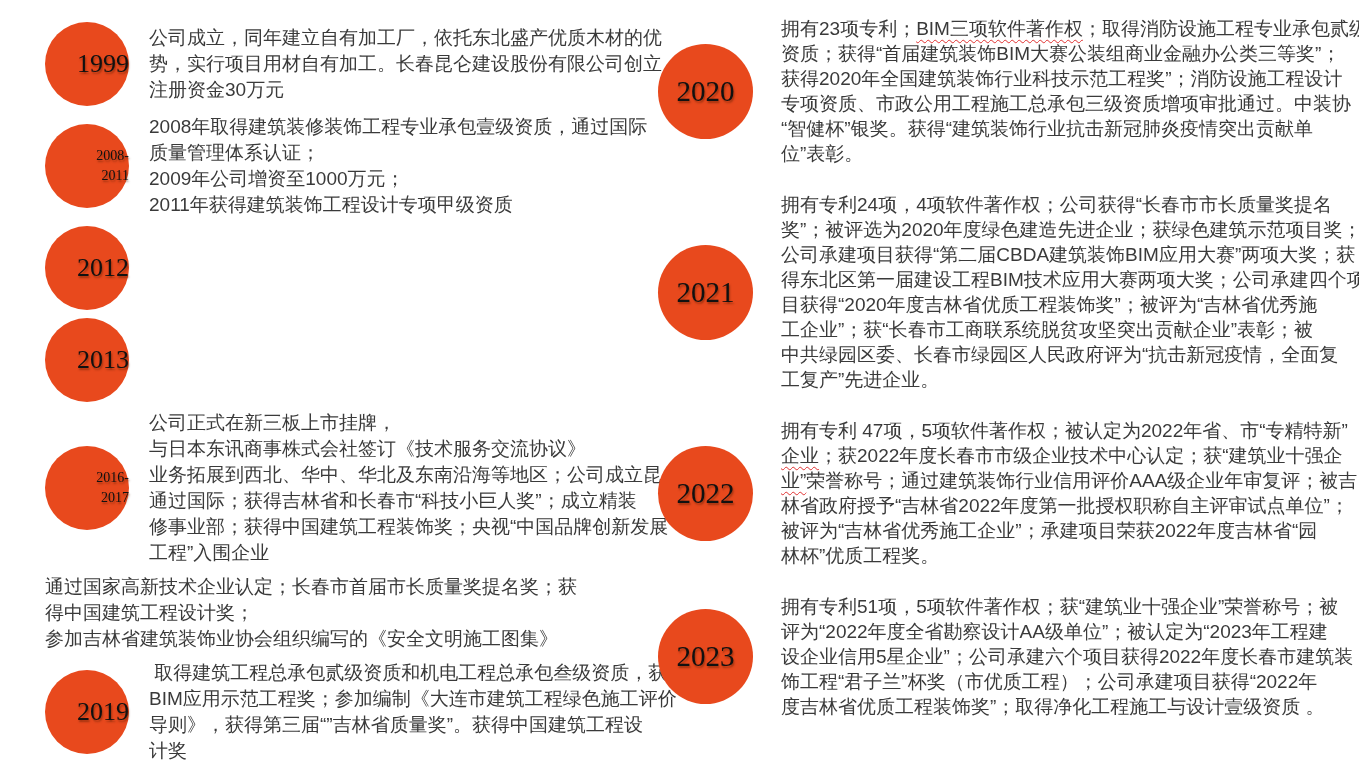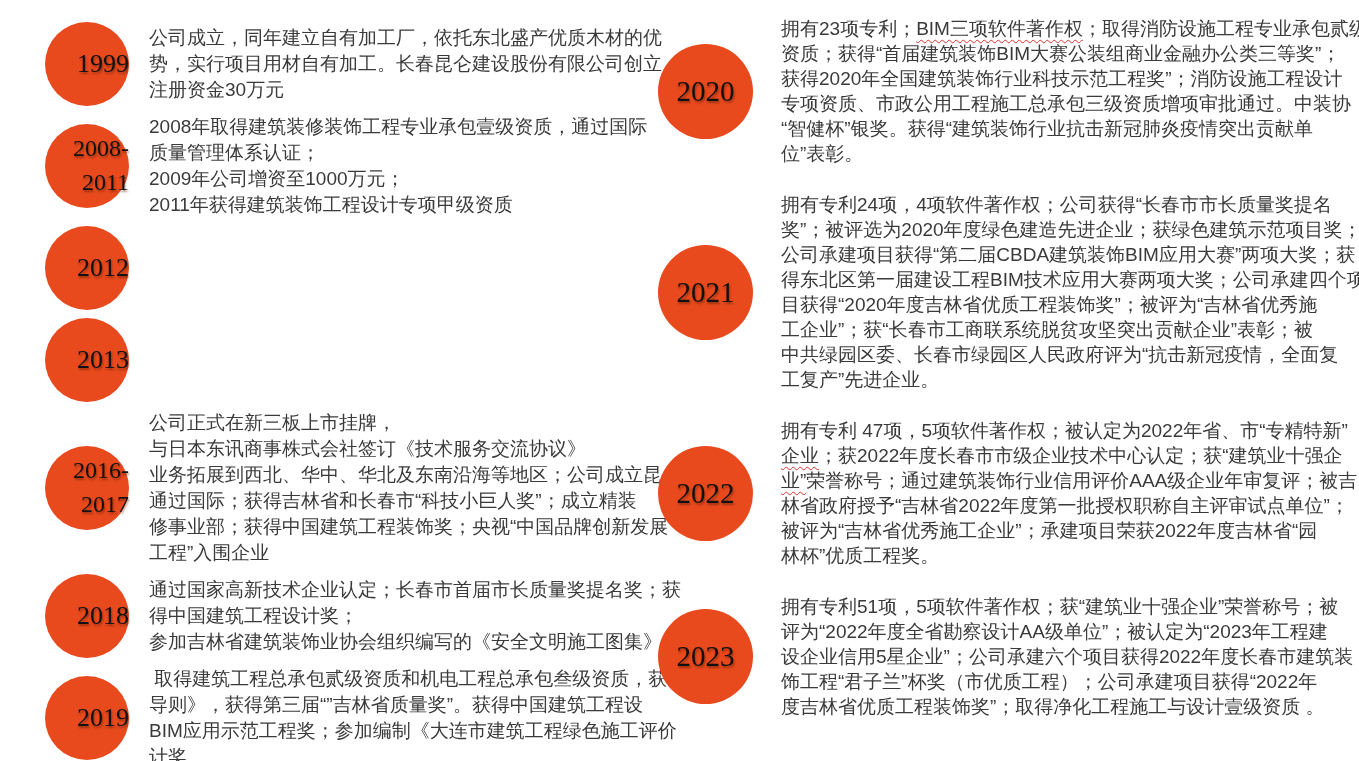--- a/index.html
+++ b/index.html
@@ -26,21 +26,21 @@
     color: var(--yearc, #111111);
     display: flex;
     flex-direction: column;
     align-items: center;
     justify-content: center;
     font-family: "Liberation Serif", "DejaVu Serif", serif;
     text-shadow: 1px 2px 2px rgba(90, 30, 0, 0.5);
   }
   .col-left  .circle { width: 84px; height: 84px; font-size: 26px; margin-right: 20px; align-items: flex-end; }
   .col-right .circle { width: 95px; height: 95px; font-size: 29px; margin-right: 28px; }
-  .circle.range { font-size: 24px; line-height: 1.4; }
+  .circle.range { font-size: 14px; line-height: 1.4; }
   .entry-text { color: var(--body, #3A3A3A); font-size: 19px; white-space: pre; }
   .col-left  .line { line-height: 26px; }
   .col-right .line { line-height: 25px; }
   .squiggle {
     text-decoration: underline;
     text-decoration-style: wavy;
     text-decoration-color: var(--squig, #E03131);
     text-decoration-thickness: 1px;
     text-underline-offset: 4px;
   }
@@ -74,30 +74,27 @@
         </div>
       </div>
       <div class="entry">
         <div class="circle range">
           <div class="year-line">2016-</div>
           <div class="year-line">2017</div>
         </div>
         <div class="entry-text"><div class="line"><span>公司正式在新三板上市挂牌，</span></div><div class="line"><span>与日本东讯商事株式会社签订《技术服务交流协议》</span></div><div class="line"><span>业务拓展到西北、华中、华北及东南沿海等地区；公司成立昆仑</span></div><div class="line"><span>通过国际；获得吉林省和长春市“科技小巨人奖”；成立精装</span></div><div class="line"><span>修事业部；获得中国建筑工程装饰奖；央视“中国品牌创新发展</span></div><div class="line"><span>工程”入围企业</span></div></div>
       </div>
       <div class="entry">
-        <div class="circle">
-          <div class="year-line">2018</div>
-        </div>
         <div class="entry-text"><div class="line"><span>通过国家高新技术企业认定；长春市首届市长质量奖提名奖；获</span></div><div class="line"><span>得中国建筑工程设计奖；</span></div><div class="line"><span>参加吉林省建筑装饰业协会组织编写的《安全文明施工图集》</span></div></div>
       </div>
       <div class="entry">
         <div class="circle">
           <div class="year-line">2019</div>
         </div>
-        <div class="entry-text"><div class="line"><span> 取得建筑工程总承包贰级资质和机电工程总承包叁级资质，获得</span></div><div class="line"><span>导则》，获得第三届“”吉林省质量奖”。获得中国建筑工程设</span></div><div class="line"><span>BIM应用示范工程奖；参加编制《大连市建筑工程绿色施工评价</span></div><div class="line"><span>计奖</span></div></div>
+        <div class="entry-text"><div class="line"><span> 取得建筑工程总承包贰级资质和机电工程总承包叁级资质，获得</span></div><div class="line"><span>BIM应用示范工程奖；参加编制《大连市建筑工程绿色施工评价</span></div><div class="line"><span>导则》，获得第三届“”吉林省质量奖”。获得中国建筑工程设</span></div><div class="line"><span>计奖</span></div></div>
       </div>
     </div>
   <div class="col col-right">
       <div class="entry">
         <div class="circle">
           <div class="year-line">2020</div>
         </div>
         <div class="entry-text"><div class="line"><span>拥有23项专利；</span><span class="squiggle">BIM三项软件著作权</span><span>；取得消防设施工程专业承包贰级</span></div><div class="line"><span>资质；获得“首届建筑装饰BIM大赛公装组商业金融办公类三等奖”；</span></div><div class="line"><span>获得2020年全国建筑装饰行业科技示范工程奖”；消防设施工程设计</span></div><div class="line"><span>专项资质、市政公用工程施工总承包三级资质增项审批通过。中装协</span></div><div class="line"><span>“智健杯”银奖。获得“建筑装饰行业抗击新冠肺炎疫情突出贡献单</span></div><div class="line"><span>位”表彰。</span></div></div>
       </div>
       <div class="entry">

